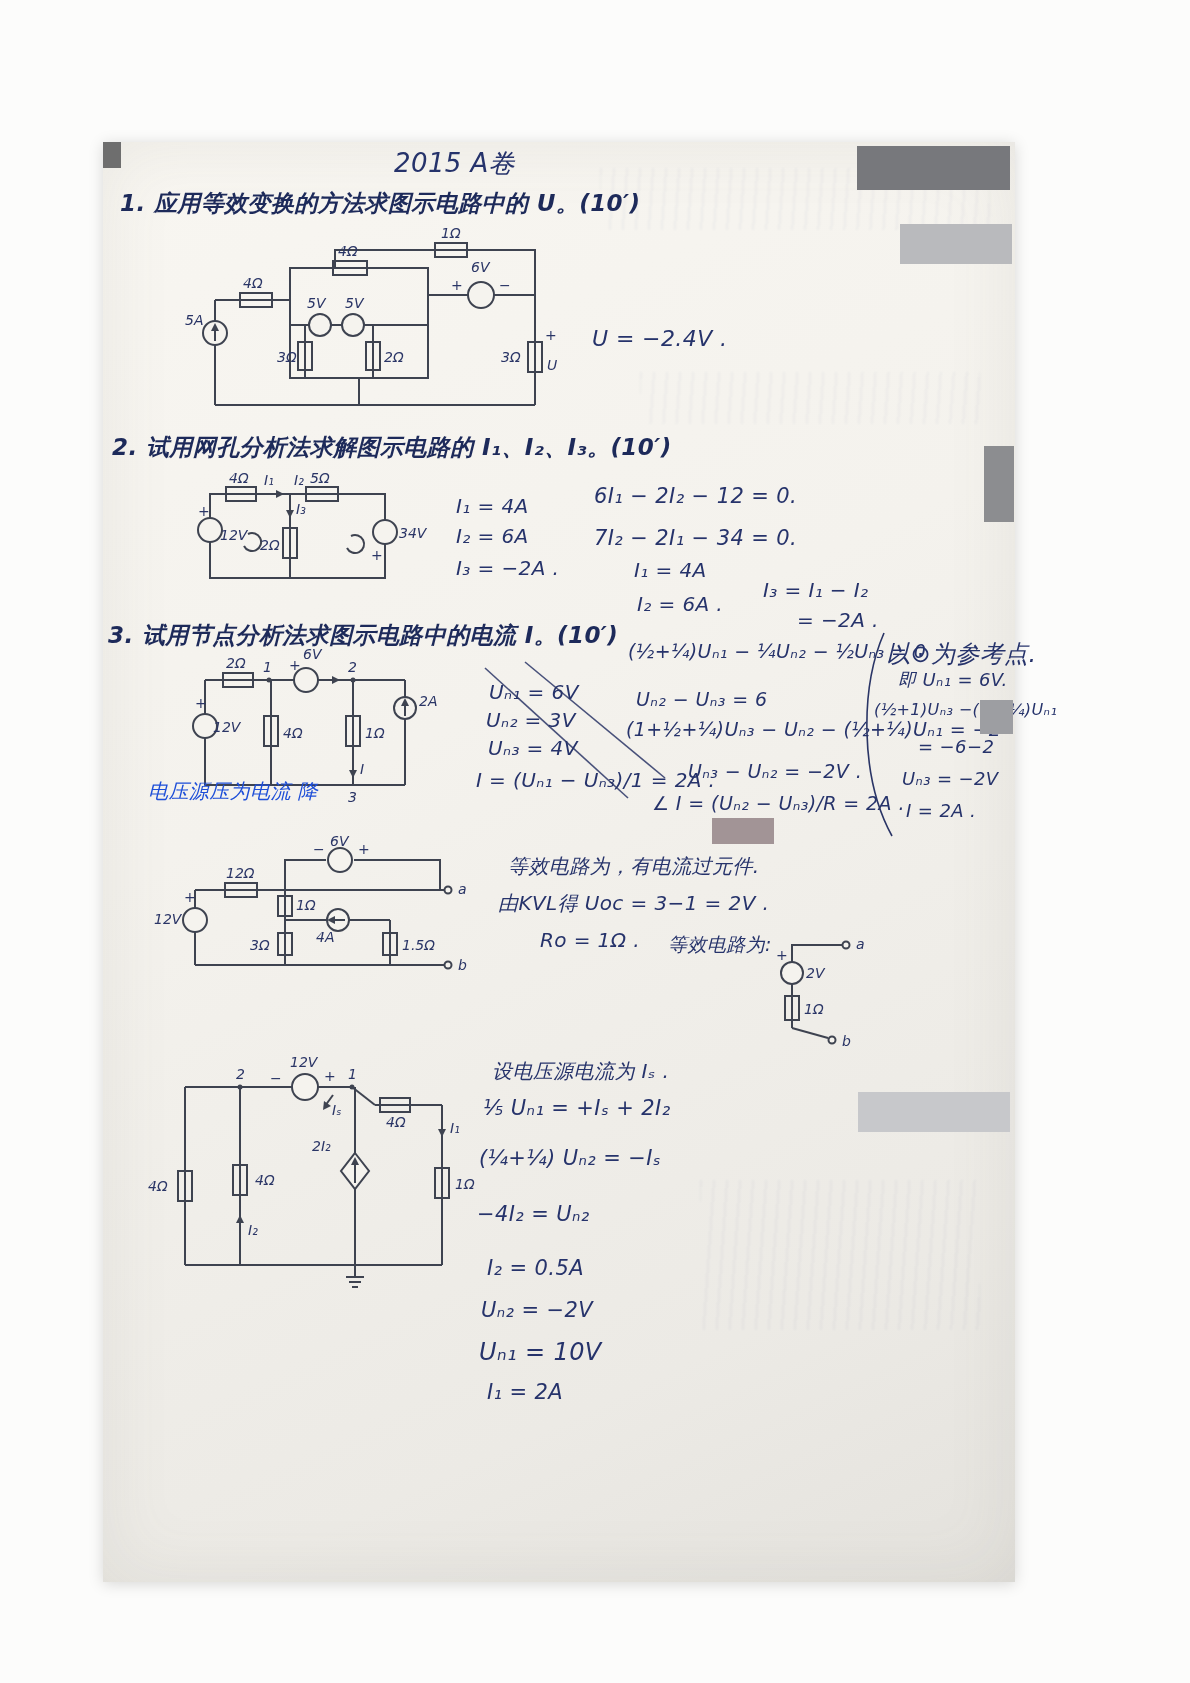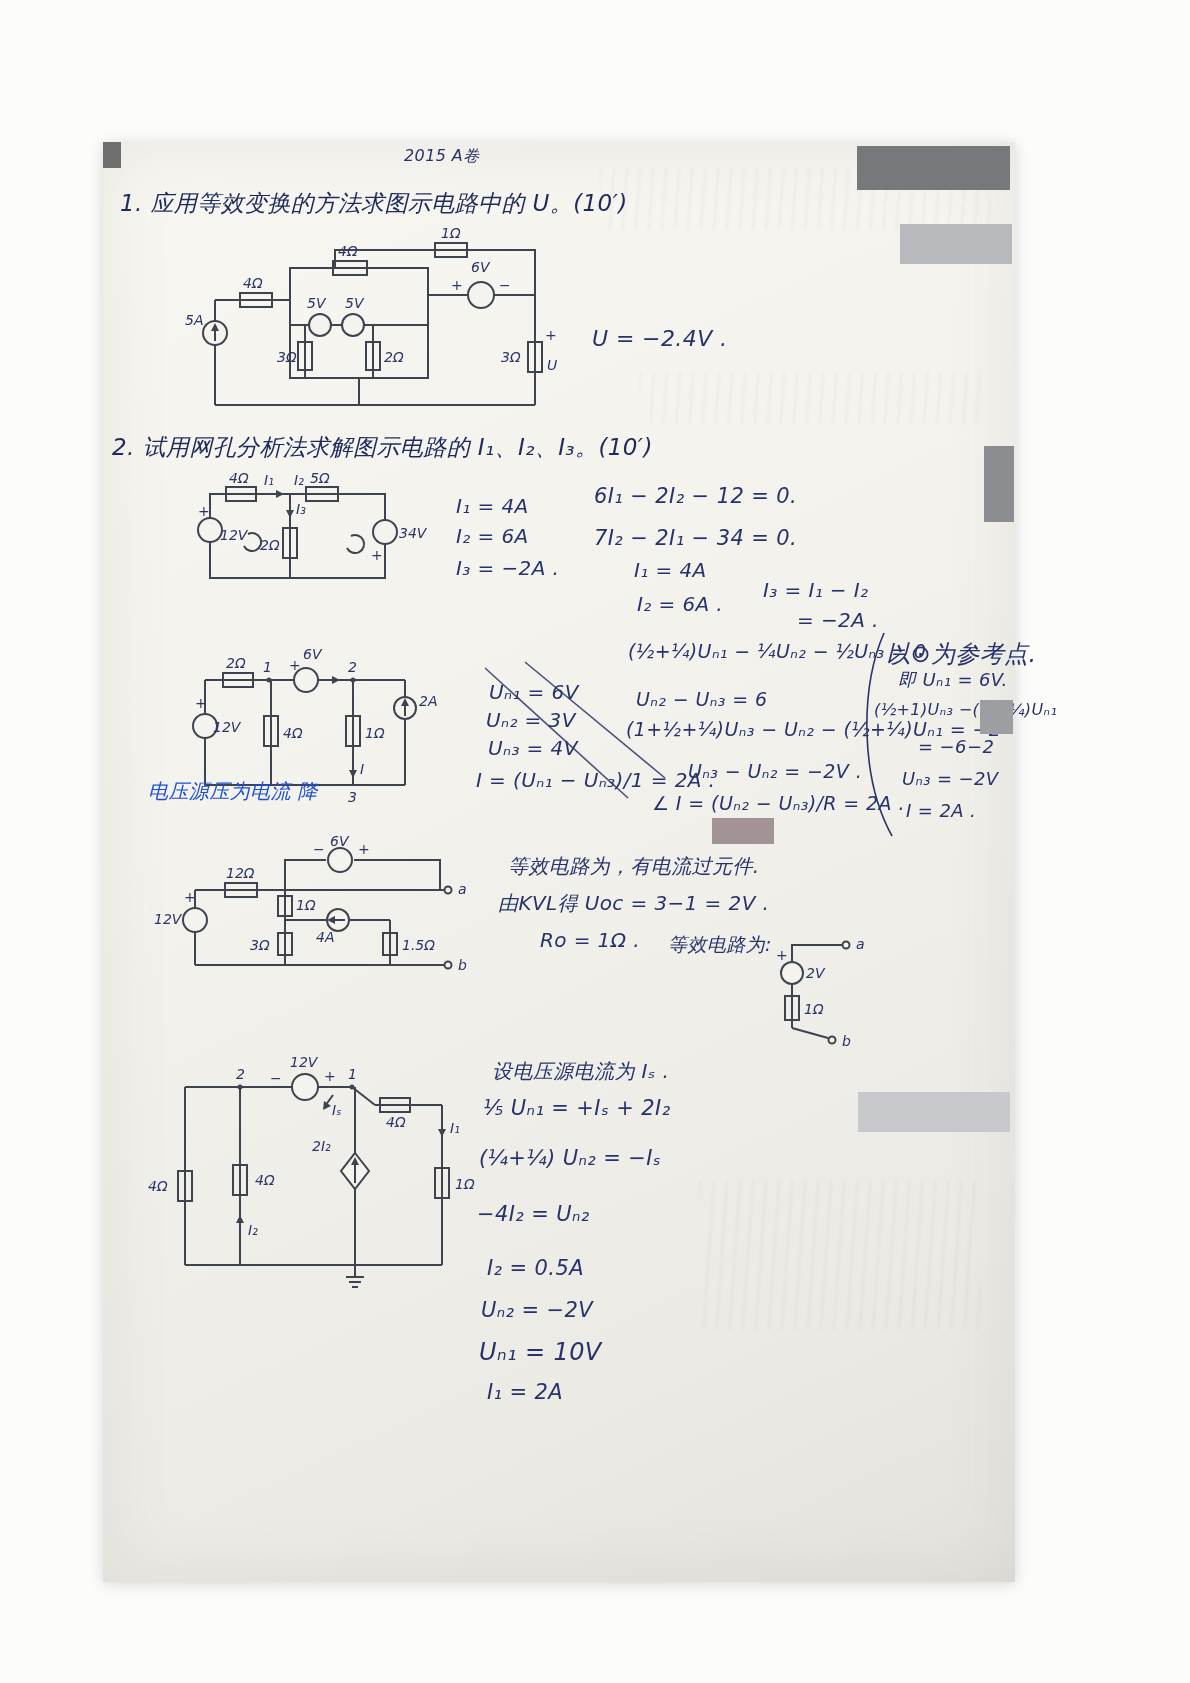--- a/index.html
+++ b/index.html
@@ -5,21 +5,21 @@
   *{margin:0;padding:0;box-sizing:border-box}
   html,body{width:1190px;height:1683px}
   body{background:#fff;font-family:"DejaVu Sans",sans-serif;position:relative}
   .photo{position:absolute;left:0;top:0;width:1190px;height:1683px;background:#fcfcfb;overflow:hidden}
   .paper{position:absolute;left:103px;top:142px;width:912px;height:1440px;
     background:linear-gradient(155deg,#f8f6f1 0%,#f4f2ed 40%,#eceae5 80%,#e4e2dd 100%);
     box-shadow:0 2px 14px rgba(0,0,0,.15), inset 0 0 70px rgba(110,105,95,.10)}
   .corner{position:absolute;background:#6e6e6e}
   .hw{position:absolute;color:#26336b;font-style:italic;letter-spacing:.4px;white-space:nowrap;
       font-family:"DejaVu Sans",sans-serif}
-  .heading{color:#1d2a5a;font-weight:normal;font-size:23px}
+  .heading{color:#1d2a5a;font-weight:bold;font-size:23px}
   .sol{font-size:20px}
   .red{color:#1d4ed8}
   .circuit{position:absolute;overflow:visible}
   .circuit line,.circuit polyline,.circuit path,.circuit rect{stroke:#3e4350;stroke-width:2;fill:none}
   .circuit .src{stroke:#3e4350;stroke-width:2;fill:#f5f3ee}
   .circuit .term{stroke:#3e4350;stroke-width:2;fill:#f5f3ee}
   .circuit .dot{fill:#3e4350;stroke:none}
   .circuit polygon.arrow{fill:#3e4350;stroke:none}
   .circuit polygon.srcbody{stroke:#3e4350;stroke-width:2;fill:#f5f3ee}
   .circuit text{fill:#2a3566;font-size:14px;font-style:italic;stroke:none;font-family:"DejaVu Sans",sans-serif}
@@ -33,21 +33,21 @@
 <body>
 
 <div class="photo">
   <div class="paper"></div>
   <div class="corner" style="left:103px;top:142px;width:18px;height:26px"></div>
 
   <div class="bleed" style="left:600px;top:168px;width:390px;height:62px"></div>
   <div class="bleed" style="left:640px;top:372px;width:340px;height:52px"></div>
   <div class="bleed" style="left:700px;top:1180px;width:280px;height:150px"></div>
 
-  <div class="hw" style="left:404px;top:146px;font-size:16px">2015   A卷</div>
+  <div class="hw" style="left:394px;top:146px;font-size:26px">2015   A卷</div>
 
   <div class="hw heading" style="left:120px;top:188px">1. 应用等效变换的方法求图示电路中的 U。(10′)</div>
 
   <svg class="circuit" style="left:185px;top:220px" width="385" height="200" viewBox="0 0 385 200">
     <g>
       <line x1="30" y1="80" x2="30" y2="185"></line>
       <line x1="30" y1="80" x2="105" y2="80"></line>
       <rect x="105" y="48" width="138" height="110"></rect>
       <line x1="105" y1="105" x2="243" y2="105"></line>
       <line x1="120" y1="105" x2="120" y2="158"></line>
@@ -130,20 +130,21 @@
   <div class="hw sol" style="left:456px;top:494px">I₁ = 4A</div>
   <div class="hw sol" style="left:456px;top:524px">I₂ = 6A</div>
   <div class="hw sol" style="left:456px;top:556px">I₃ = −2A .</div>
   <div class="hw sol" style="left:594px;top:484px;font-size:21px">6I₁ − 2I₂ − 12 = 0.</div>
   <div class="hw sol" style="left:594px;top:526px;font-size:21px">7I₂ − 2I₁ − 34 = 0.</div>
   <div class="hw sol" style="left:634px;top:558px">I₁ = 4A</div>
   <div class="hw sol" style="left:637px;top:592px">I₂ = 6A .</div>
   <div class="hw sol" style="left:763px;top:578px">I₃ = I₁ − I₂</div>
   <div class="hw sol" style="left:797px;top:608px">= −2A .</div>
 
+  <div class="hw heading" style="left:108px;top:620px">3. 试用节点分析法求图示电路中的电流 I。(10′)</div>
 
   <svg class="circuit" style="left:193px;top:648px" width="250" height="160" viewBox="0 0 250 160">
     <g>
       <line x1="12" y1="32" x2="212" y2="32"></line>
       <line x1="12" y1="32" x2="12" y2="137"></line>
       <line x1="212" y1="32" x2="212" y2="137"></line>
       <line x1="78" y1="32" x2="78" y2="137"></line>
       <line x1="160" y1="32" x2="160" y2="137"></line>
       <line x1="12" y1="137" x2="212" y2="137"></line>
     </g>

